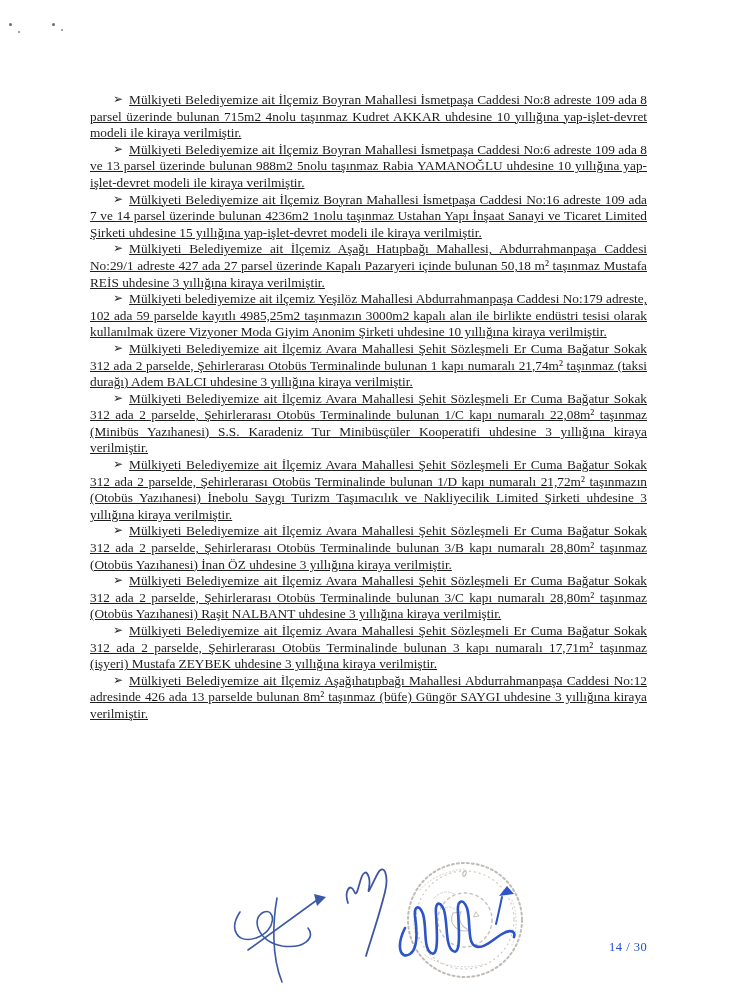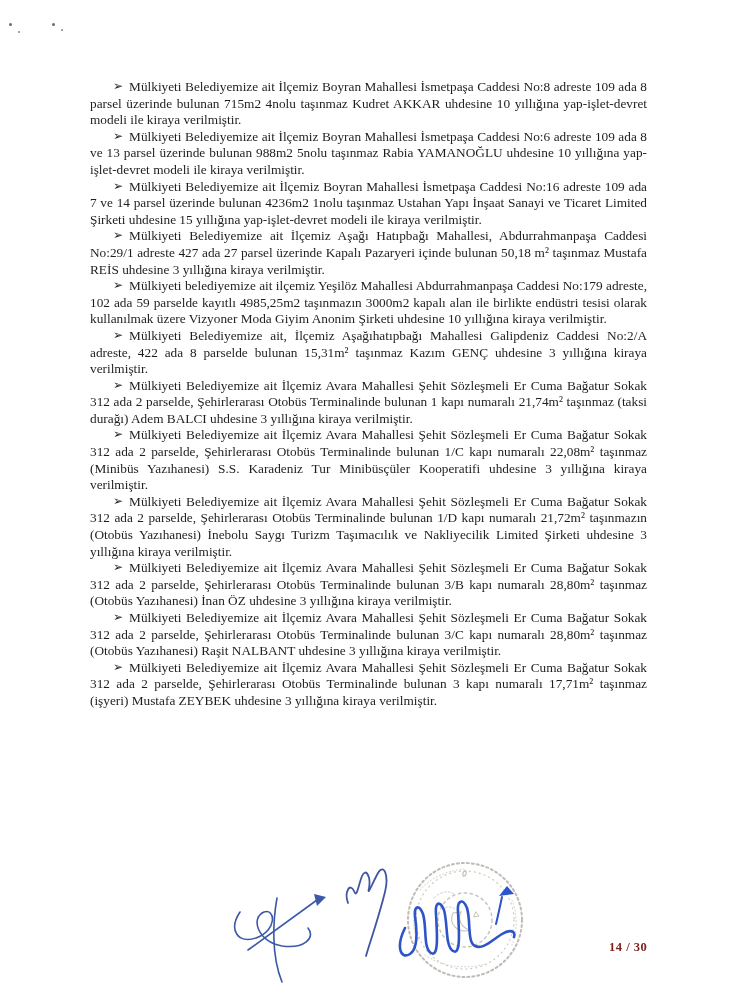--- a/index.html
+++ b/index.html
@@ -12,32 +12,33 @@
   }
   
   .speck{position:absolute;background:#6a6a6a;border-radius:50%;}
   .speck.s1{left:9px;top:23px;width:3px;height:3px;}
   .speck.s2{left:18px;top:31px;width:2px;height:2px;opacity:.8;}
   .speck.s3{left:52px;top:23px;width:3px;height:3px;}
   .speck.s4{left:61px;top:29px;width:2px;height:2px;opacity:.8;}
 
   .textblock{
     position:absolute;
-    left:90px;top:79px;width:557px;
+    left:90px;top:92px;width:557px;
     color:#1e1d20;
     font-size:13.3px;
     line-height:16.6px;
     text-align:justify;
+    text-decoration:underline;
   }
   ol.paras{list-style:none;margin:0;padding:0;}
   ol.paras li{margin:0;padding:0;text-indent:23px;}
   .bullet{display:inline-block;text-indent:0;margin-right:6px;font-size:12px;transform:translateY(-1px);}
   .pagenum{
     position:absolute;left:609px;top:940px;
-    font-size:12.5px;font-weight:bold;color:#7f1d1d;
+    font-size:12.5px;font-weight:normal;color:#1d4ed8;
     letter-spacing:.5px;
   }
   svg.inklayer{position:absolute;left:220px;top:850px;pointer-events:none;}
 </style>
 </head>
 <body>
 
 <div class="page">
 
   <span class="speck s1"></span>
@@ -50,34 +51,34 @@
     <li><span class="bullet">➢</span><span class="ptext">Mülkiyeti Belediyemize ait İlçemiz Boyran Mahallesi İsmetpaşa Caddesi No:8 adreste 109 ada 8 parsel üzerinde bulunan 715m2 4nolu taşınmaz Kudret AKKAR uhdesine 10 yıllığına yap-işlet-devret modeli ile kiraya verilmiştir.</span></li>
 
     <li><span class="bullet">➢</span><span class="ptext">Mülkiyeti Belediyemize ait İlçemiz Boyran Mahallesi İsmetpaşa Caddesi No:6 adreste 109 ada 8 ve 13 parsel üzerinde bulunan 988m2 5nolu taşınmaz Rabia YAMANOĞLU uhdesine 10 yıllığına yap-işlet-devret modeli ile kiraya verilmiştir.</span></li>
 
     <li><span class="bullet">➢</span><span class="ptext">Mülkiyeti Belediyemize ait İlçemiz Boyran Mahallesi İsmetpaşa Caddesi No:16 adreste 109 ada 7 ve 14 parsel üzerinde bulunan 4236m2 1nolu taşınmaz Ustahan Yapı İnşaat Sanayi ve Ticaret Limited Şirketi uhdesine 15 yıllığına yap-işlet-devret modeli ile kiraya verilmiştir.</span></li>
 
     <li><span class="bullet">➢</span><span class="ptext">Mülkiyeti Belediyemize ait İlçemiz Aşağı Hatıpbağı Mahallesi, Abdurrahmanpaşa Caddesi No:29/1 adreste 427 ada 27 parsel üzerinde Kapalı Pazaryeri içinde bulunan 50,18 m² taşınmaz Mustafa REİS uhdesine 3 yıllığına kiraya verilmiştir.</span></li>
 
     <li><span class="bullet">➢</span><span class="ptext">Mülkiyeti belediyemize ait ilçemiz Yeşilöz Mahallesi Abdurrahmanpaşa Caddesi No:179 adreste, 102 ada 59 parselde kayıtlı 4985,25m2 taşınmazın 3000m2 kapalı alan ile birlikte endüstri tesisi olarak kullanılmak üzere Vizyoner Moda Giyim Anonim Şirketi uhdesine 10 yıllığına kiraya verilmiştir.</span></li>
 
-    <li><span class="bullet">➢</span><span class="ptext">Mülkiyeti Belediyemize ait, İlçemiz Aşağıhatıpbağı Mahallesi Galipdeniz Caddesi No:2/A adreste, 422 ada 8 parselde bulunan 15,31m² taşınmaz Kazım GENÇ uhdesine 3 yıllığına kiraya verilmiştir.</span></li>
 
     <li><span class="bullet">➢</span><span class="ptext">Mülkiyeti Belediyemize ait İlçemiz Avara Mahallesi Şehit Sözleşmeli Er Cuma Bağatur Sokak 312 ada 2 parselde, Şehirlerarası Otobüs Terminalinde bulunan 1 kapı numaralı 21,74m² taşınmaz (taksi durağı) Adem BALCI uhdesine 3 yıllığına kiraya verilmiştir.</span></li>
 
     <li><span class="bullet">➢</span><span class="ptext">Mülkiyeti Belediyemize ait İlçemiz Avara Mahallesi Şehit Sözleşmeli Er Cuma Bağatur Sokak 312 ada 2 parselde, Şehirlerarası Otobüs Terminalinde bulunan 1/C kapı numaralı 22,08m² taşınmaz (Minibüs Yazıhanesi) S.S. Karadeniz Tur Minibüsçüler Kooperatifi uhdesine 3 yıllığına kiraya verilmiştir.</span></li>
 
     <li><span class="bullet">➢</span><span class="ptext">Mülkiyeti Belediyemize ait İlçemiz Avara Mahallesi Şehit Sözleşmeli Er Cuma Bağatur Sokak 312 ada 2 parselde, Şehirlerarası Otobüs Terminalinde bulunan 1/D kapı numaralı 21,72m² taşınmazın (Otobüs Yazıhanesi) İnebolu Saygı Turizm Taşımacılık ve Nakliyecilik Limited Şirketi uhdesine 3 yıllığına kiraya verilmiştir.</span></li>
 
     <li><span class="bullet">➢</span><span class="ptext">Mülkiyeti Belediyemize ait İlçemiz Avara Mahallesi Şehit Sözleşmeli Er Cuma Bağatur Sokak 312 ada 2 parselde, Şehirlerarası Otobüs Terminalinde bulunan 3/B kapı numaralı 28,80m² taşınmaz (Otobüs Yazıhanesi) İnan ÖZ uhdesine 3 yıllığına kiraya verilmiştir.</span></li>
 
     <li><span class="bullet">➢</span><span class="ptext">Mülkiyeti Belediyemize ait İlçemiz Avara Mahallesi Şehit Sözleşmeli Er Cuma Bağatur Sokak 312 ada 2 parselde, Şehirlerarası Otobüs Terminalinde bulunan 3/C kapı numaralı 28,80m² taşınmaz (Otobüs Yazıhanesi) Raşit NALBANT uhdesine 3 yıllığına kiraya verilmiştir.</span></li>
 
     <li><span class="bullet">➢</span><span class="ptext">Mülkiyeti Belediyemize ait İlçemiz Avara Mahallesi Şehit Sözleşmeli Er Cuma Bağatur Sokak 312 ada 2 parselde, Şehirlerarası Otobüs Terminalinde bulunan 3 kapı numaralı 17,71m² taşınmaz (işyeri) Mustafa ZEYBEK uhdesine 3 yıllığına kiraya verilmiştir.</span></li>
 
+    <li><span class="bullet">➢</span><span class="ptext">Mülkiyeti Belediyemize ait İlçemiz Aşağıhatıpbağı Mahallesi Abdurrahmanpaşa Caddesi No:12 adresinde 426 ada 13 parselde bulunan 8m² taşınmaz (büfe) Güngör SAYGI uhdesine 3 yıllığına kiraya verilmiştir.</span></li>
   </ol>
   </main>
 
   <svg class="inklayer" width="440" height="150" viewBox="0 0 440 150">
 
     <g opacity="0.55" fill="none" stroke-linecap="round" id="stamp-group" stroke="#8d8478">
       <circle cx="245" cy="70" r="57" stroke-width="2" stroke-dasharray="2 3"></circle>
       <circle cx="245" cy="70" r="49" stroke-width="1.2" stroke-dasharray="1 4" opacity="0.8"></circle>
       <circle cx="245" cy="70" r="27" stroke-width="1.4" stroke-dasharray="2.5 3.5" opacity="0.9"></circle>
       <path d="M233 63 C228 74, 238 84, 250 80 C242 78, 237 70, 241 62 Z" stroke-width="1.1" opacity="0.9"></path>

